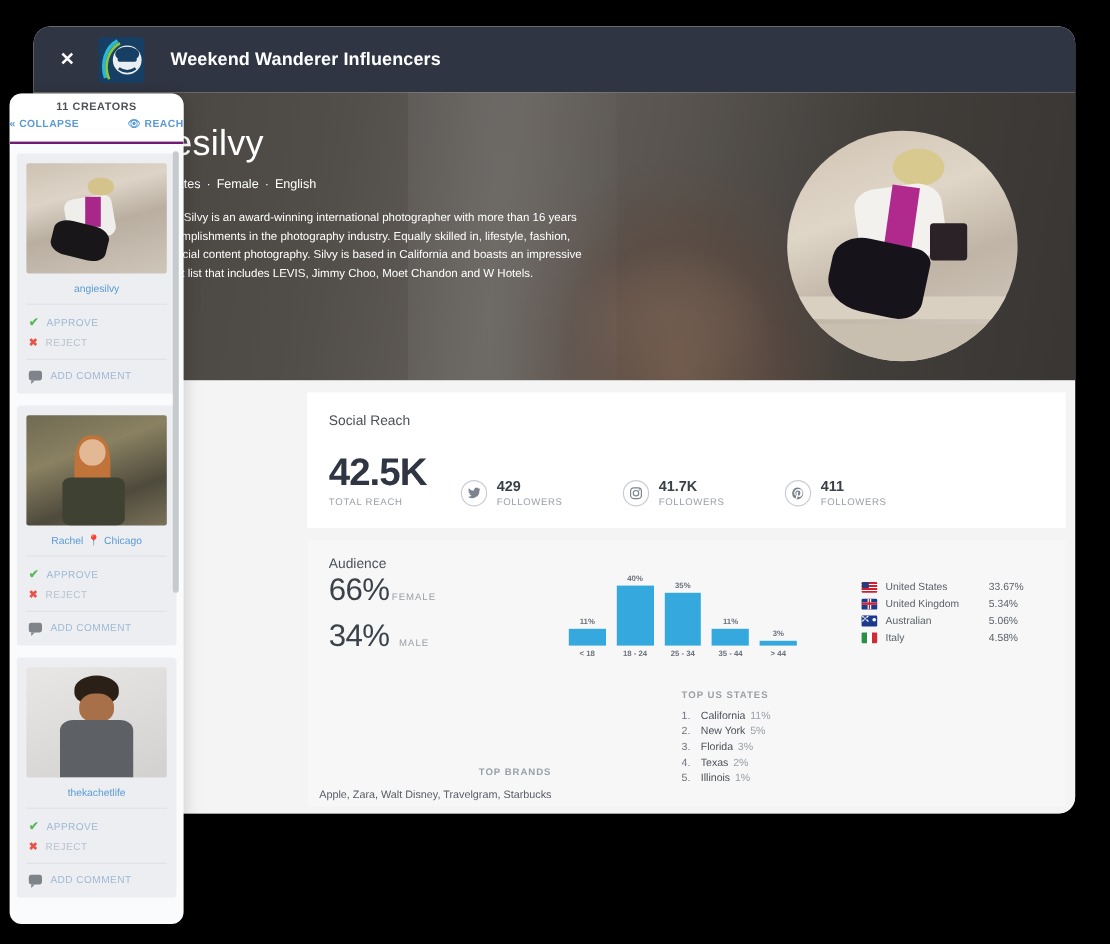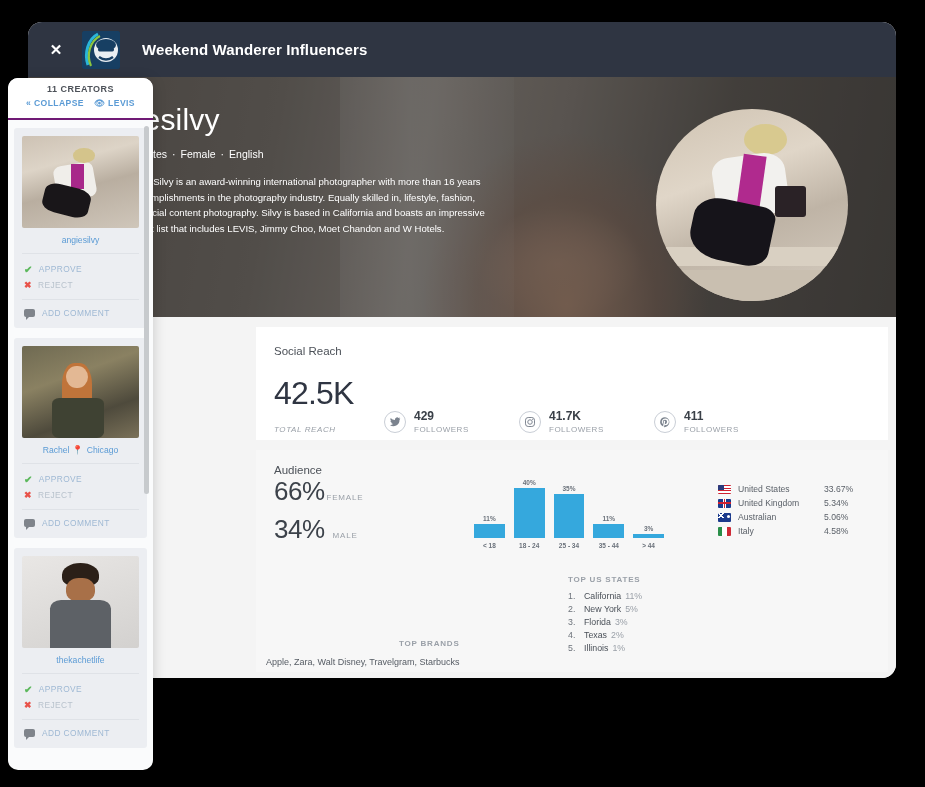--- a/index.html
+++ b/index.html
@@ -102,25 +102,25 @@
     position: absolute; left: 0; top: 295px; right: 0; bottom: 0;
     background: #f4f4f4;
   }
   .card-reach {
     position: absolute; left: 228px; top: 305px; width: 632px; height: 113px;
     background: #ffffff;
   }
   .card-title { font-size: 11.5px; color: #4c5158; font-weight: 400; }
   .reach-row { display: flex; align-items: flex-end; margin-top: 20px; }
   .total-reach-num {
-    font-size: 32px; color: #2f3542; font-weight: 400; letter-spacing: -.8px;
+    font-size: 32px; color: #2f3542; font-weight: 700; letter-spacing: -.8px;
     line-height: 1;
   }
   .total-reach-label {
-    font-size: 8px; color: #9aa0a8; letter-spacing: .6px; margin-top: 16px; font-style: italic;
+    font-size: 8px; color: #9aa0a8; letter-spacing: .6px; margin-top: 5px;
   }
   .social-stat { display: flex; align-items: center; gap: 8px; }
   .social-icon {
     width: 22px; height: 22px; border-radius: 50%;
     border: 1px solid #c9ced6; display: flex; align-items: center;
     justify-content: center; color: #7b838e; flex: none;
   }
   .social-num { font-size: 12px; color: #3a4048; font-weight: bold; line-height: 1.1; }
   .social-sub { font-size: 8px; color: #9aa0a8; letter-spacing: .5px; margin-top: 2px; }
 
@@ -164,21 +164,21 @@
     box-shadow: 0 2px 14px rgba(0,0,0,.18);
     overflow: hidden;
   }
   .creators-head {
     height: 42px; background: #ffffff; text-align: center; padding-top: 6px;
     border-bottom: 2px solid #701a75;
   }
   .creators-count { font-size: 9px; color: #4c5158; font-weight: 600; letter-spacing: .5px; }
   .creators-actions {
     margin-top: 4px; font-size: 8.6px; color: #5b9bd5; letter-spacing: .4px;
-    display: flex; justify-content: center; gap: 10px; font-weight: 600;
+    display: flex; justify-content: space-between; gap: 10px; font-weight: 600;
   }
   .creators-actions span { cursor: pointer; }
   .creators-scroll { position: absolute; left: 0; top: 42px; right: 0; bottom: 0; padding: 8px 6px 0 6px; }
   .creator-card {
     background: #eceef2; border-radius: 3px; margin-bottom: 10px; padding: 8px 8px 0 8px;
   }
   .creator-photo { width: 100%; height: 92px; border-radius: 2px; overflow: hidden; position: relative; }
   .ph1 { background: linear-gradient(165deg,#cdc2b4 0%,#ddd4c7 30%,#b9aea0 55%,#cfc6ba 100%); }
   .ph1 .b { position:absolute; left:28%; top:30%; width:34%; height:38%; background:#f0eeea; border-radius:20%; transform:rotate(-10deg); }
   .ph1 .c { position:absolute; left:42%; top:30%; width:11%; height:28%; background:#a8288a; }
@@ -433,21 +433,21 @@
           </div>
       </div>
     </div>
   </div>
 
   <div class="creators-panel">
     <div class="creators-head">
       <div class="creators-count">11 CREATORS</div>
       <div class="creators-actions">
         <span>« COLLAPSE</span>
-        <span>👁 LEVIS</span>
+        <span>👁 REACH</span>
       </div>
     </div>
     <div class="creators-scroll" id="creatorsScroll">
         <div class="creator-card">
           <div class="creator-photo ph1">
             <div class="b"></div>
             <div class="c"></div>
             <div class="d"></div>
             <div class="e"></div>
           </div>

